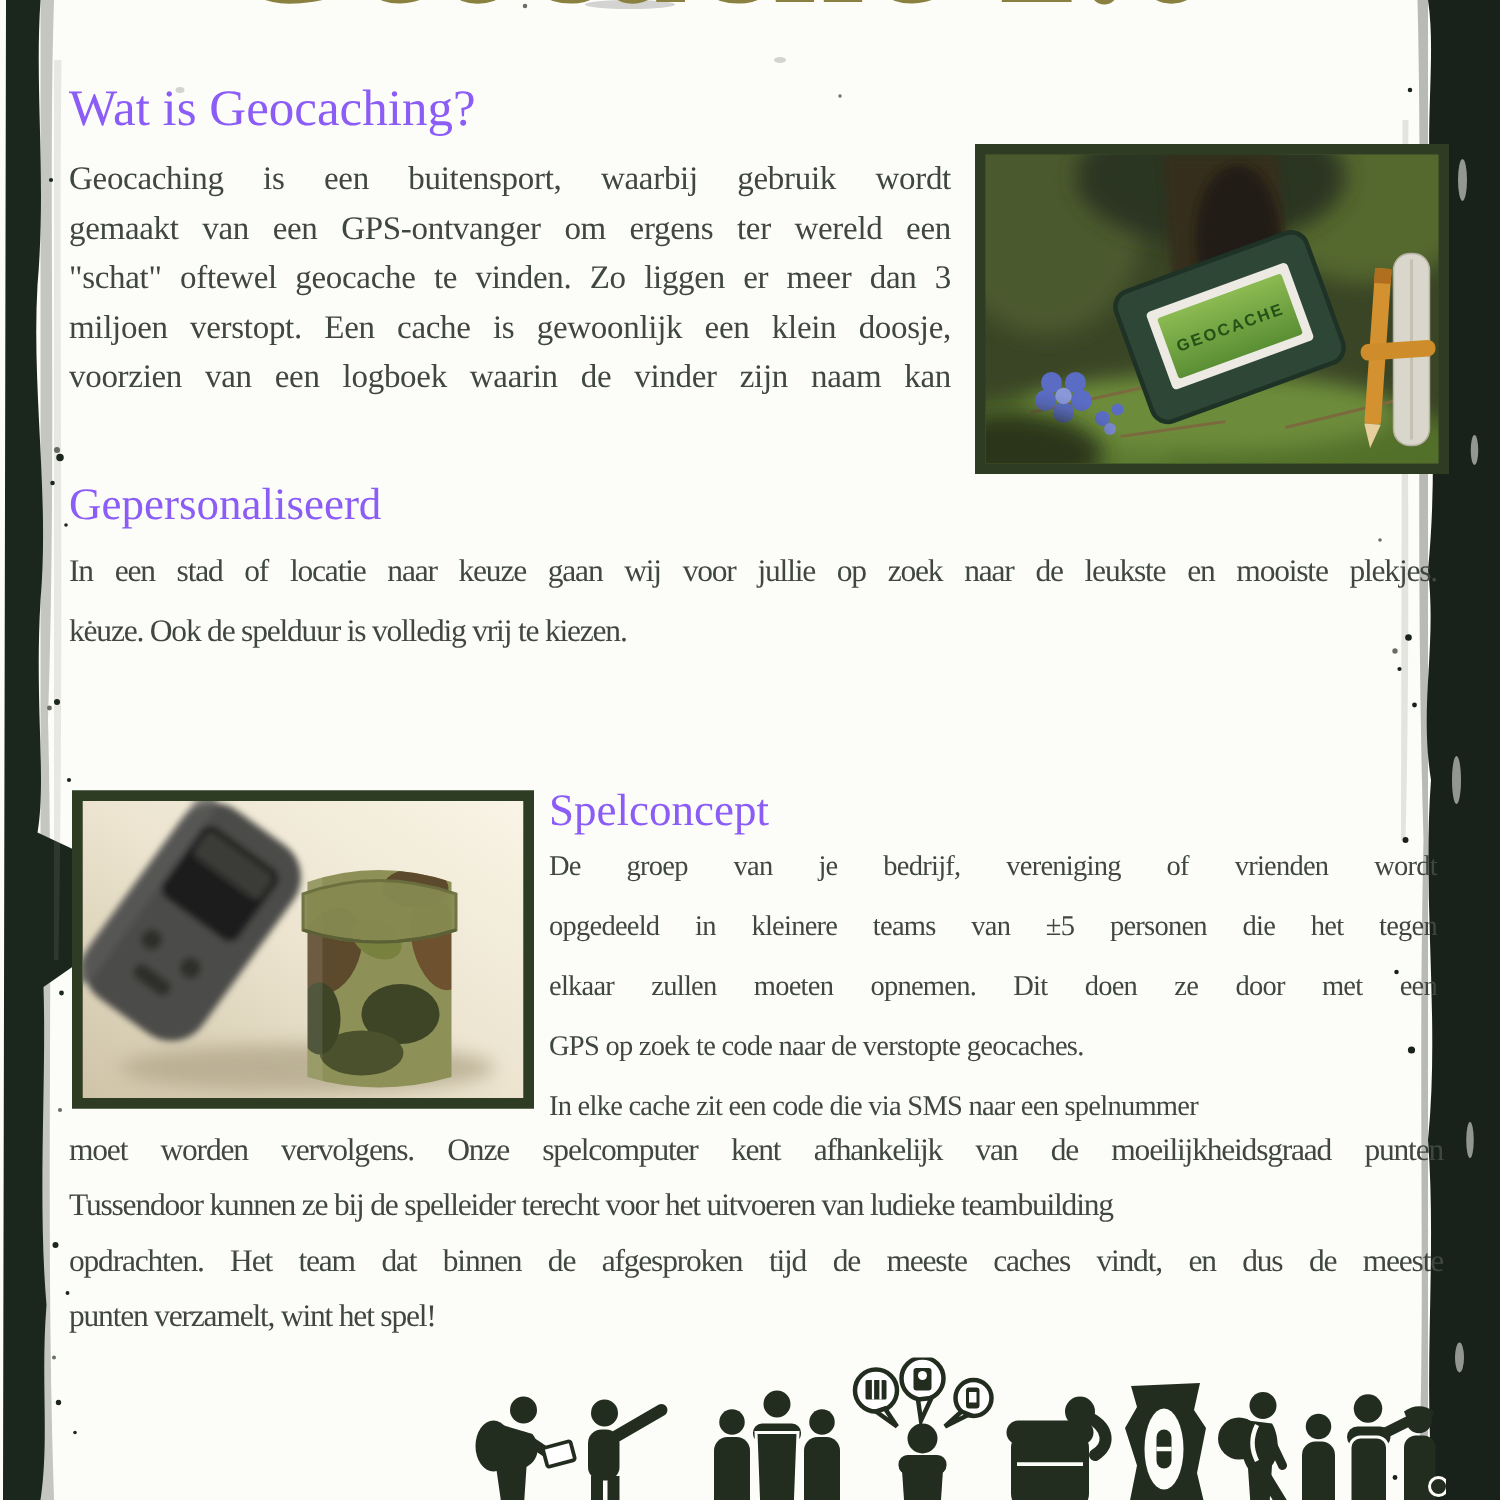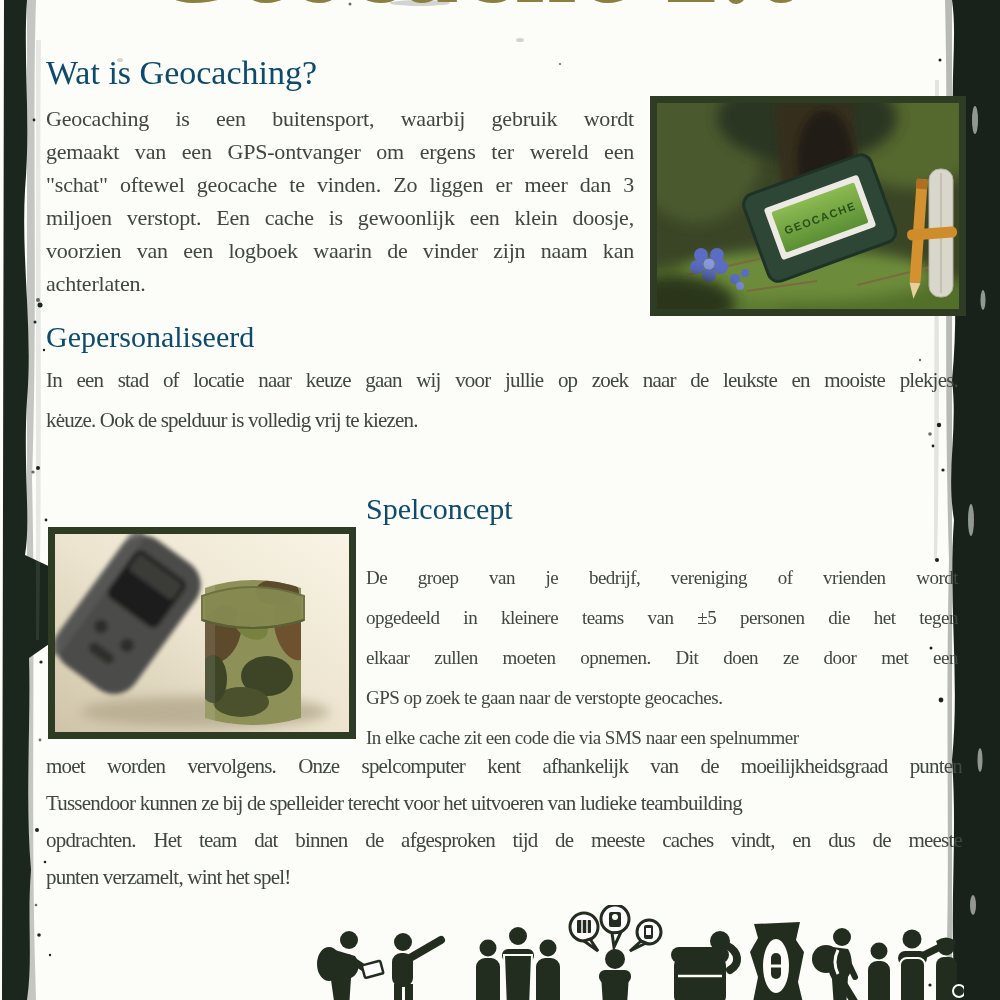--- a/index.html
+++ b/index.html
@@ -2,24 +2,24 @@
 <html><head>
 <meta charset="utf-8">
 <style>
   html,body{margin:0;padding:0;background:#fff;}
   #page{position:relative;width:1000px;height:1000px;background:#fcfcf8;overflow:hidden;
         font-family:"Liberation Serif","DejaVu Serif",serif;color:#404740;}
   svg{display:block;}
   .abs{position:absolute;}
   #title{position:absolute;top:-92px;left:30px;width:900px;text-align:center;
          font-size:112px;line-height:1;font-weight:700;color:#8a8140;letter-spacing:3px;white-space:nowrap;}
-  .heading{position:absolute;color:#0c4a6e;font-weight:400;white-space:nowrap;}
+  .heading{position:absolute;color:#8b5cf6;font-weight:400;white-space:nowrap;}
   #h1{left:46px;top:54px;font-size:34px;}
   #h2{left:46px;top:320px;font-size:30px;}
-  #h3{left:366px;top:492px;font-size:30px;}
+  #h3{left:366px;top:524px;font-size:30px;}
   .para{position:absolute;}
   .ln{white-space:nowrap;overflow:visible;}
   .j{text-align:justify;text-align-last:justify;}
   #p1{left:46px;top:102px;width:588px;font-size:22px;line-height:33px;letter-spacing:-0.2px;}
   #p2{left:46px;top:360px;width:912px;font-size:21px;line-height:40px;letter-spacing:-0.8px;}
   #p3{left:366px;top:558px;width:592px;font-size:19px;line-height:40px;letter-spacing:-0.5px;}
   #p4{left:46px;top:748px;width:916px;font-size:21px;line-height:37px;letter-spacing:-0.8px;}
   .photoframe{position:absolute;border:7px solid #2d3c23;box-sizing:border-box;background:#3a4526;}
   #photo1{left:650px;top:96px;width:316px;height:220px;}
   #photo2{left:48px;top:527px;width:308px;height:212px;}
@@ -99,21 +99,20 @@
 
   <div id="title">Geocache 2.0</div>
 
   <div id="h1" class="heading">Wat is Geocaching?</div>
   <div id="p1" class="para">
     <div class="ln j">Geocaching is een buitensport, waarbij gebruik wordt</div>
     <div class="ln j">gemaakt van een GPS-ontvanger om ergens ter wereld een</div>
     <div class="ln j">"schat" oftewel geocache te vinden. Zo liggen er meer dan 3</div>
     <div class="ln j">miljoen verstopt. Een cache is gewoonlijk een klein doosje,</div>
     <div class="ln j">voorzien van een logboek waarin de vinder zijn naam kan</div>
-    <div class="ln">achterlaten.</div>
   </div>
 
   <div id="photo1" class="photoframe">
     <svg width="302" height="206" viewBox="0 0 302 206">
       <defs>
         <filter id="f1" x="-50%" y="-50%" width="200%" height="200%">
             <feGaussianBlur stdDeviation="7"></feGaussianBlur>
           </filter>
         <filter id="f2" x="-50%" y="-50%" width="200%" height="200%">
             <feGaussianBlur stdDeviation="3"></feGaussianBlur>
@@ -215,21 +214,21 @@
         <path d="M147,86 Q197,102 249,86" fill="none" stroke="#5c6036" stroke-width="2"></path>
       </g>
     </svg>
   </div>
 
   <div id="h3" class="heading">Spelconcept</div>
   <div id="p3" class="para">
     <div class="ln j">De groep van je bedrijf, vereniging of vrienden wordt</div>
     <div class="ln j">opgedeeld in kleinere teams van ±5 personen die het tegen</div>
     <div class="ln j">elkaar zullen moeten opnemen. Dit doen ze door met een</div>
-    <div class="ln">GPS op zoek te gaan naar de verstopte geocaches.</div>
+    <div class="ln">GPS op zoek te code naar de verstopte geocaches.</div>
     <div class="ln">In elke cache zit een code die via SMS naar een spelnummer</div>
   </div>
   <div id="p4" class="para">
     <div class="ln j">moet worden vervolgens. Onze spelcomputer kent afhankelijk van de moeilijkheidsgraad punten</div>
     <div class="ln">Tussendoor kunnen ze bij de spelleider terecht voor het uitvoeren van ludieke teambuilding</div>
     <div class="ln j">opdrachten. Het team dat binnen de afgesproken tijd de meeste caches vindt, en dus de meeste</div>
     <div class="ln">punten verzamelt, wint het spel!</div>
   </div>
 
   <div class="icon" style="left:315px;top:928px">

